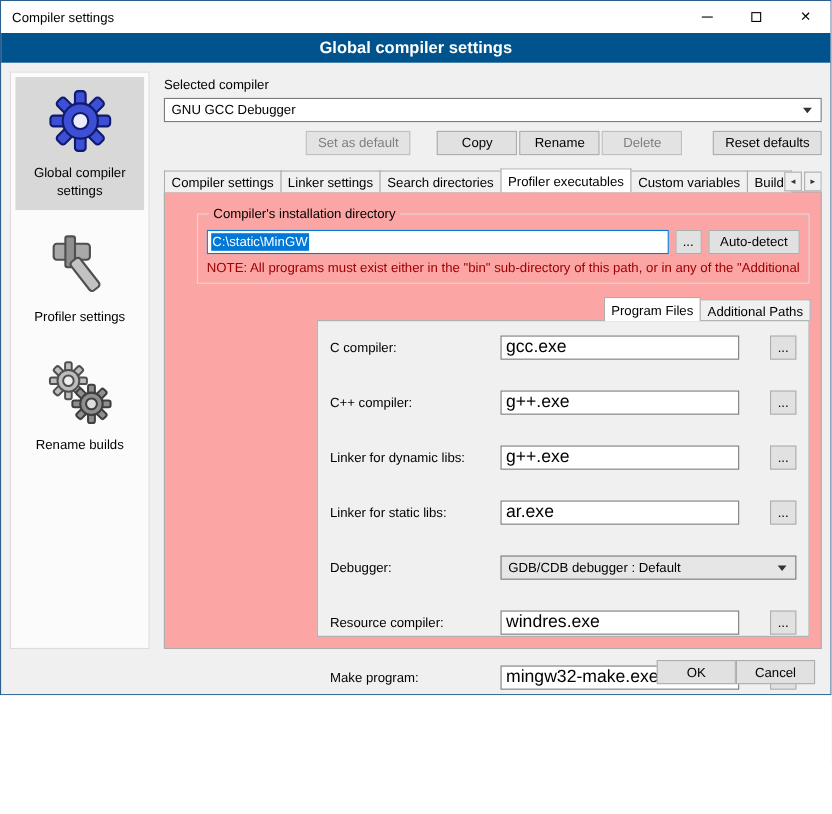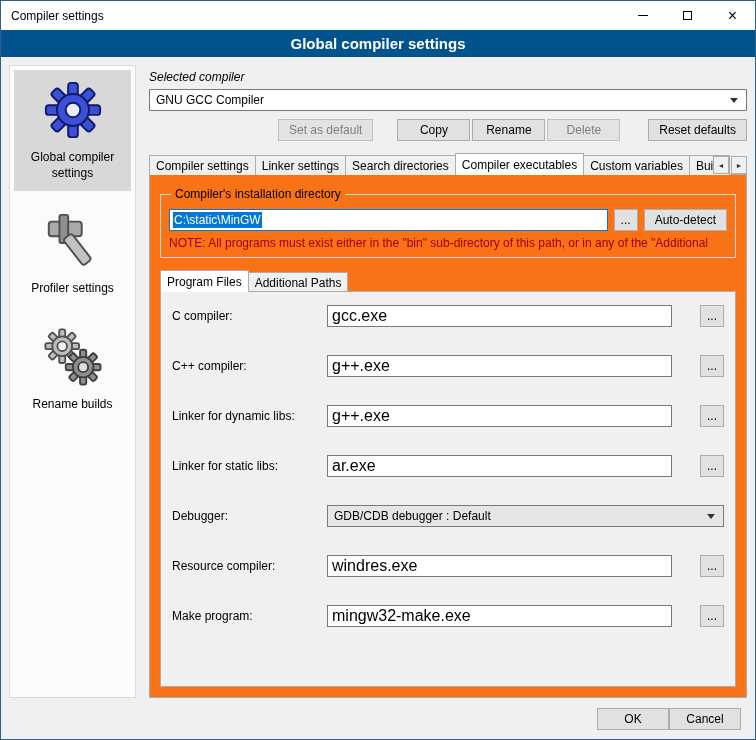--- a/index.html
+++ b/index.html
@@ -1,18 +1,18 @@
 <!DOCTYPE html>
 <html><head>
 <meta charset="utf-8">
 <style>
   * { box-sizing: border-box; margin: 0; padding: 0; }
   body { font-family: "Liberation Sans", sans-serif; font-size: 12px; color: #000; background: #fff; }
 
-  .window { width: 756px; height: 740px; background: #F0F0F0; border: 1px solid #2B5F8E; display: flex; flex-direction: column; overflow: hidden; }
+  .window { width: 756px; height: 632px; background: #F0F0F0; border: 1px solid #2B5F8E; display: flex; flex-direction: column; overflow: hidden; }
 
   
   .titlebar { flex: 0 0 29px; background: #FFFFFF; display: flex; align-items: stretch; }
   .titlebar-title { flex: 1; display: flex; align-items: center; padding-left: 10px; }
   .win-btn { width: 45px; display: flex; align-items: center; justify-content: center; cursor: default; }
   .min-glyph { display: block; width: 10px; border-top: 1px solid #000; }
   .max-glyph { display: block; width: 9px; height: 9px; border: 1px solid #000; }
   .close-glyph { font-size: 16px; line-height: 1; }
 
   
@@ -22,21 +22,21 @@
 
   
   .sidebar { flex: 0 0 127px; background: #FBFBFB; border: 1px solid #DCDCDC; padding: 4px; overflow: hidden; }
   .side-item { display: flex; flex-direction: column; align-items: center; text-align: center; padding: 9px 2px 10px; margin-bottom: 10px; }
   .side-item.selected { background: #D8D8D8; }
   .side-icon { width: 62px; height: 62px; margin-bottom: 9px; }
   .side-label { line-height: 1.3; }
 
   
   .main { flex: 1; display: flex; flex-direction: column; min-width: 0; }
-  .section-label { margin: 5px 0 5px; font-style: italic; }
+  .section-label { margin: 5px 0 5px; }
 
   .combo { height: 22px; border: 1px solid #7A7A7A; display: flex; align-items: center; padding: 0 8px 0 6px; gap: 6px; }
   .combo.white { background: #fff; }
   .combo.gray { background: #E6E6E6; }
   .combo-text { flex: 1; white-space: nowrap; overflow: hidden; }
   .tri-down { width: 0; height: 0; border-left: 4px solid transparent; border-right: 4px solid transparent; border-top: 5px solid #333; }
 
   .btn { height: 22px; background: #E1E1E1; border: 1px solid #ADADAD; font-family: inherit; font-size: 12px; color: #000; padding: 0 10px; }
   .btn:disabled { color: #7F7F7F; border-color: #C0C0C0; background: #E3E3E3; }
 
@@ -47,21 +47,21 @@
   .btn-row .push { margin-left: auto; min-width: 95px; }
 
   
   .tabs { display: flex; align-items: flex-end; margin-top: 12px; height: 22px; position: relative; overflow: hidden; padding-right: 34px; }
   .subtabs { display: flex; align-items: flex-end; margin-top: 12px; height: 22px; }
   .tab { flex: 0 0 auto; height: 20px; padding: 0 6px; background: #F0F0F0; border: 1px solid #ACACAC; border-bottom: none; display: flex; align-items: center; margin-right: -1px; white-space: nowrap; }
   .tab.active { height: 22px; background: #FFFFFF; position: relative; z-index: 2; }
   .tab-arrows { position: absolute; right: 0; bottom: 1px; display: flex; gap: 2px; z-index: 3; }
   .tab-arrow { width: 16px; height: 18px; background: #F0F0F0; border: 1px solid #ACACAC; font-size: 7px; display: flex; align-items: center; justify-content: center; padding: 0; color: #333; font-family: inherit; }
 
-  .tab-panel { flex: 1; border: 1px solid #ACACAC; background: #f97316; margin-top: -1px; padding: 10px; display: flex; flex-direction: column; min-height: 0; }
+  .tab-panel { flex: 1; border: 1px solid #ACACAC; background: #fca5a5; margin-top: -1px; padding: 10px; display: flex; flex-direction: column; min-height: 0; align-items: flex-end; }
 
   fieldset.groupbox { border: 1px solid #DADADA; padding: 8px 8px 7px; margin-top: 2px; }
   fieldset.groupbox legend { padding: 0 4px; margin-left: 2px; }
   .dir-row { display: flex; gap: 6px; align-items: center; }
   .dir-input { flex: 1; height: 22px; background: #fff; border: 1px solid #0078D7; display: flex; align-items: center; padding: 0 3px; overflow: hidden; white-space: nowrap; }
   .dir-input .sel { background: #0078D7; color: #fff; padding: 1px 1px; }
   .browse-btn { min-width: 24px; width: 24px; height: 22px; padding: 0; line-height: 1; }
   .autodetect-btn { min-width: 78px; }
   .note { margin-top: 5px; color: #A00000; white-space: nowrap; overflow: hidden; }
 
@@ -137,21 +137,21 @@
           </g>
         </svg>
         <div class="side-label">Rename builds</div>
       </div>
     </div>
 
     <div class="main">
       <div class="section-label">Selected compiler</div>
 
       <div class="combo white">
-        <span class="combo-text">GNU GCC Compiler</span>
+        <span class="combo-text">GNU GCC Debugger</span>
         <span class="tri-down"></span>
       </div>
 
       <div class="btn-row">
         <button class="btn first" disabled="">Set as default</button>
         <button class="btn mid copy-gap">Copy</button>
         <button class="btn mid">Rename</button>
         <button class="btn mid" disabled="">Delete</button>
         <button class="btn push">Reset defaults</button>
       </div>
@@ -160,21 +160,21 @@
         <div class="tab">
             <span>Compiler settings</span>
           </div>
         <div class="tab">
             <span>Linker settings</span>
           </div>
         <div class="tab">
             <span>Search directories</span>
           </div>
         <div class="tab active">
-            <span>Compiler executables</span>
+            <span>Profiler executables</span>
           </div>
         <div class="tab">
             <span>Custom variables</span>
           </div>
         <div class="tab">
             <span>Build</span>
           </div>
         <div class="tab-arrows">
           <button class="tab-arrow">◄</button>
           <button class="tab-arrow">►</button>

